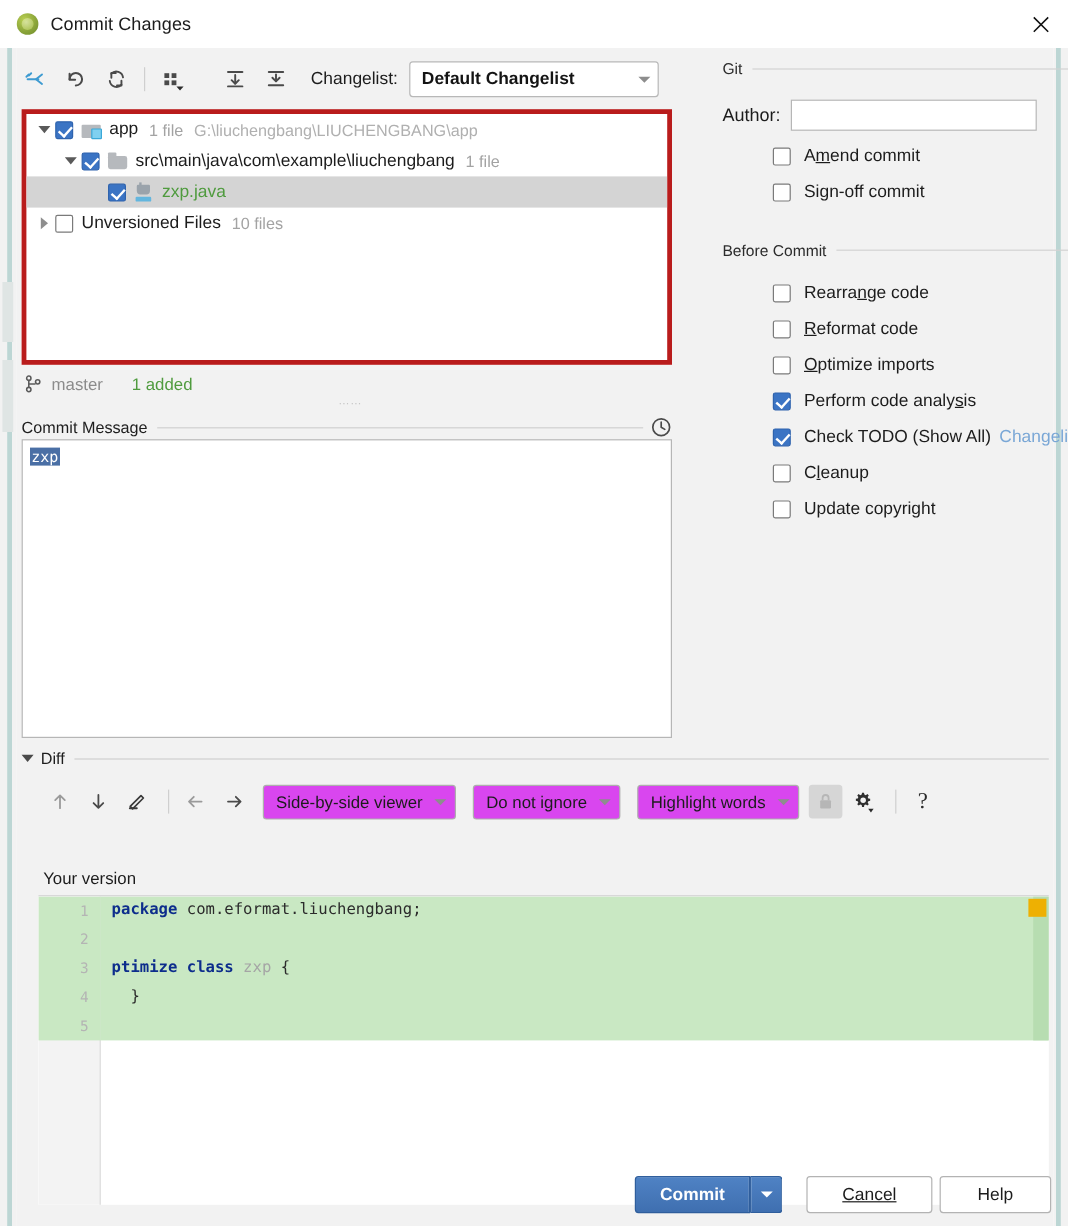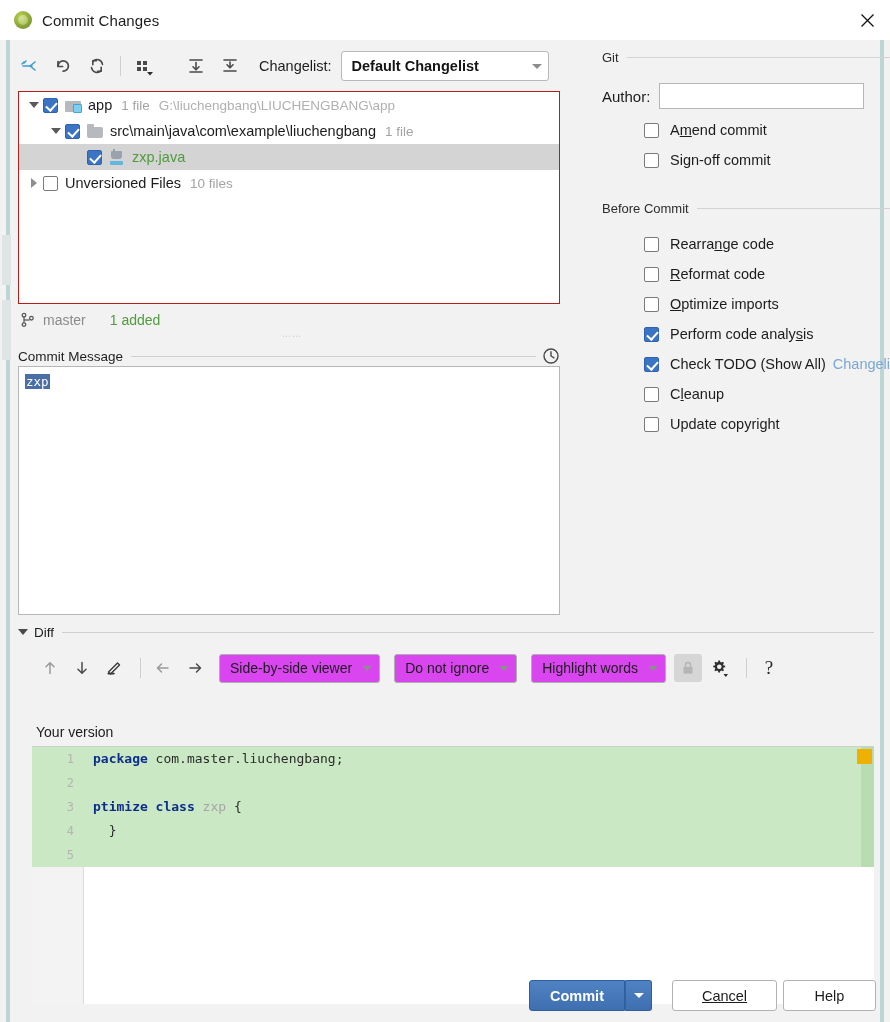--- a/index.html
+++ b/index.html
@@ -79,21 +79,21 @@
     border: 1px solid #b8b8b8; border-radius: 3px;
     display: flex; align-items: center; padding: 0 6px 0 10px;
     cursor: default;
   }
   #changelist-combo .val { font-size: 14.5px; font-weight: bold; color: #141414; flex: 1; white-space: nowrap; }
   .combo-arrow { width:0;height:0;border-left:5px solid transparent;border-right:5px solid transparent;border-top:5px solid #8d8d8d; flex:none; }
 
   
   #tree-panel {
     position: absolute; left: 4px; top: 51px; width: 542px; height: 213px;
-    background: #ffffff; border: 1px solid #b91c1c;
+    background: #ffffff; border: 4px solid #b91c1c;
     overflow: hidden;
   }
   .tree-row {
     height: 26px; display: flex; align-items: center; padding-left: 6px; cursor: default;
     white-space: nowrap;
   }
   .tree-row.selected { background: #d4d4d4; }
   .tw {
     width: 18px; height: 26px; display: flex; align-items: center; justify-content: center; flex: none;
   }
@@ -572,21 +572,21 @@
           <div class="gline">1</div>
           <div class="gline">2</div>
           <div class="gline">3</div>
           <div class="gline">4</div>
           <div class="gline">5</div>
         </div>
     </div>
     <div id="code-area">
       <div id="code-green-band"></div>
       <div id="code-lines" style="position:relative;">
-          <div class="cline"><span class="kw">package</span><span class="plain"> com.master.liuchengbang;</span></div>
+          <div class="cline"><span class="kw">package</span><span class="plain"> com.eformat.liuchengbang;</span></div>
           <div class="cline"></div>
           <div class="cline"><span class="kw">ptimize class</span><span class="plain"> </span><span class="ident">zxp</span><span class="plain"> {</span></div>
           <div class="cline"><span class="plain">  }</span></div>
           <div class="cline"></div>
         </div>
       <div id="diff-scroll-track"></div>
       <div id="diff-marker"></div>
     </div>
   </div>
 

